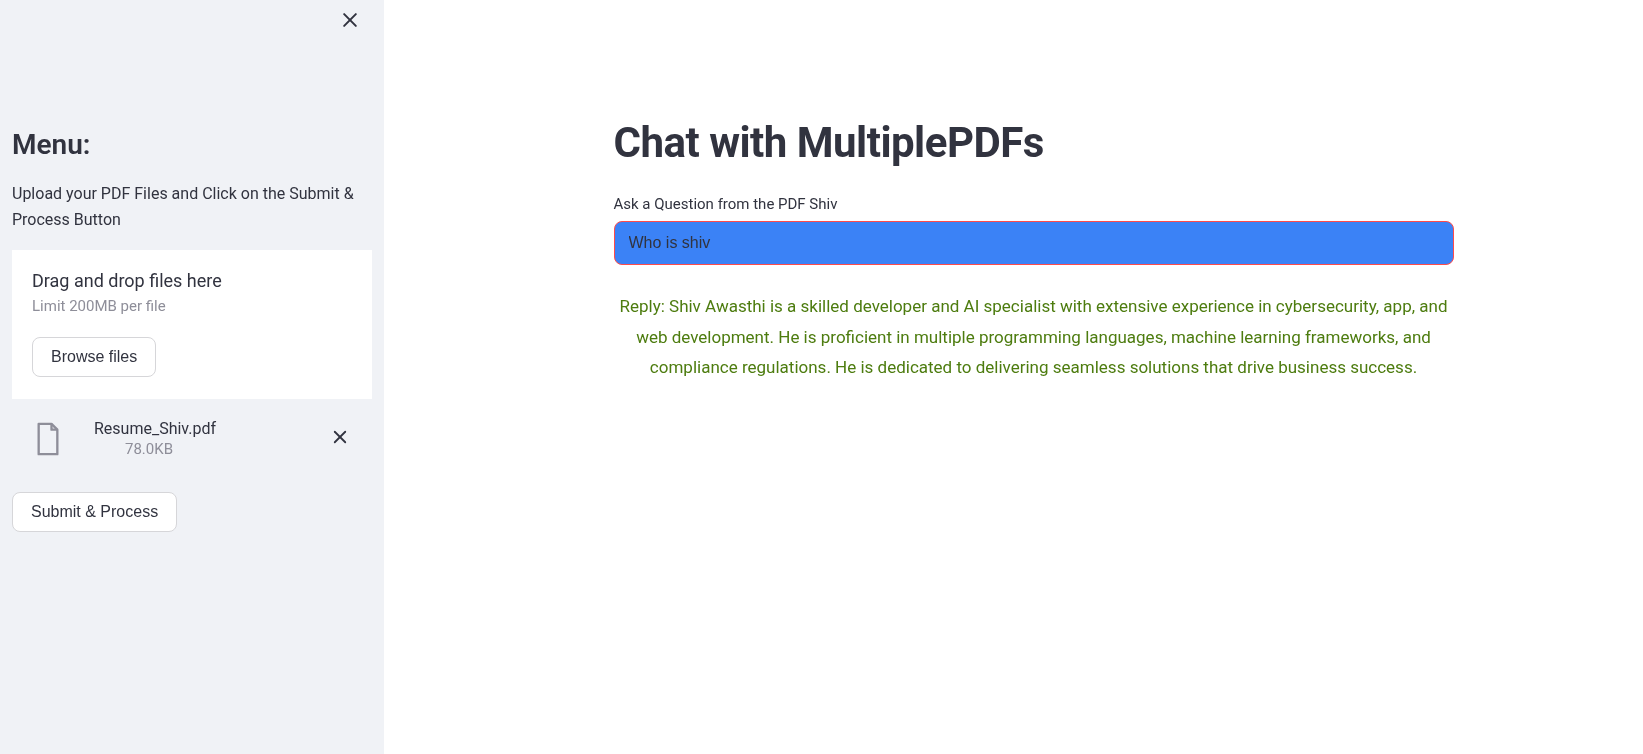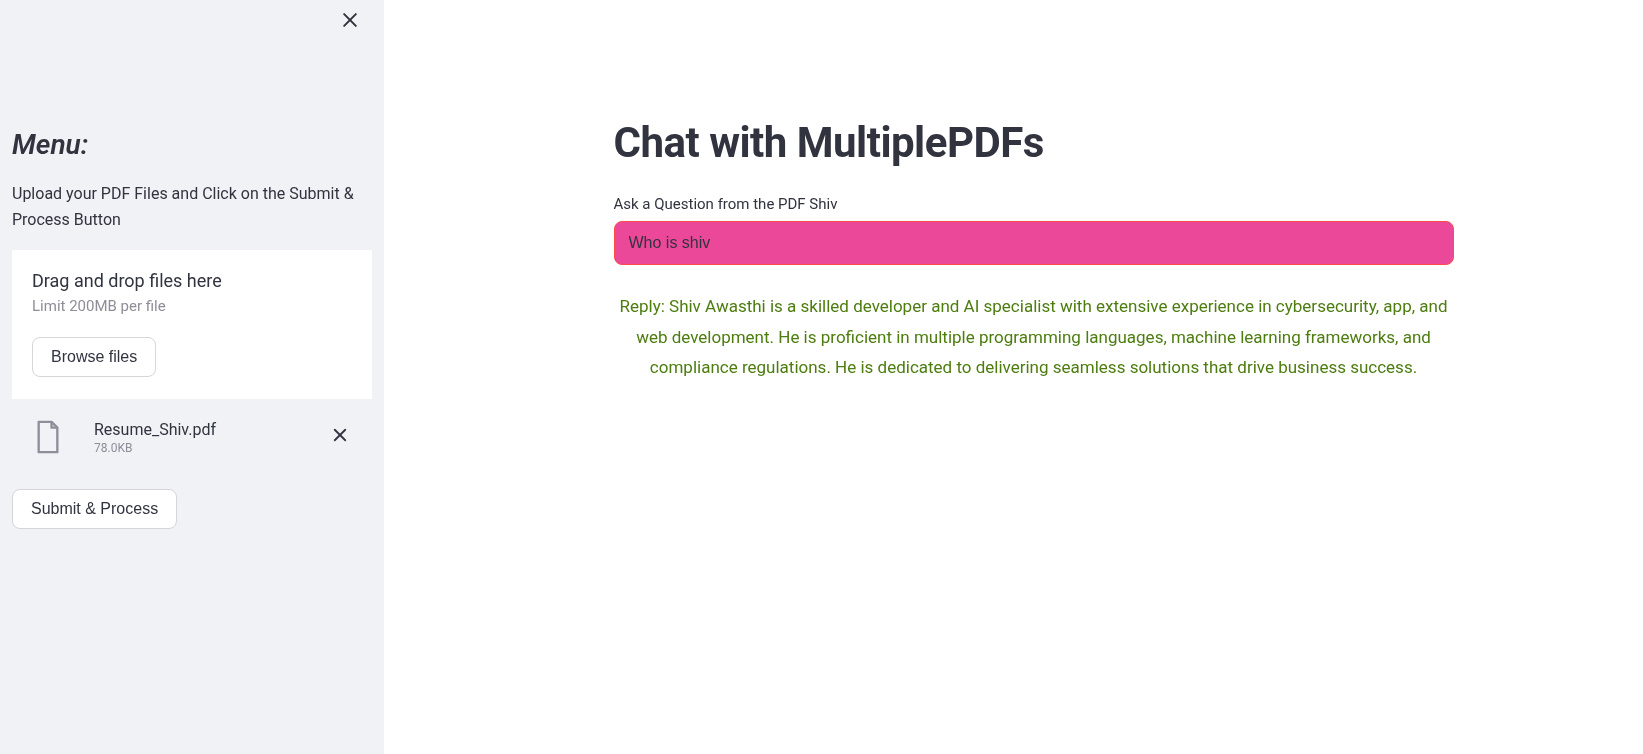--- a/index.html
+++ b/index.html
@@ -35,21 +35,20 @@
     cursor: pointer;
     color: #31333F;
   }
   .sidebar-close svg { width: 20px; height: 20px; }
   .menu-title {
     font-size: 28px;
     font-weight: 600;
     margin-top: 120px;
     margin-bottom: 20px;
     color: #31333F;
-    font-style: italic;
   }
   .menu-desc {
     font-size: 16px;
     line-height: 1.6;
     color: #31333F;
     margin-bottom: 18px;
     max-width: 350px;
   }
   .dropzone {
     background: #ffffff;
@@ -92,22 +91,23 @@
     align-items:center;
   }
   .file-icon svg { width: 28px; height: 36px; }
   .file-meta { flex: 1 1 auto; }
   .file-name {
     font-size: 16px;
     color: #31333F;
     margin-bottom: 2px;
   }
   .file-size {
-    font-size: 12px;
+    font-size: 15px;
     color: #8e8e99;
+    margin-left: 31px;
   }
   .file-remove {
     width: 28px;
     height: 28px;
     display:flex;
     align-items:center;
     justify-content:center;
     cursor: pointer;
     color: #31333F;
     margin-right: 10px;
@@ -148,21 +148,21 @@
   .field-label {
     font-size: 15px;
     color: #31333F;
     margin-bottom: 8px;
   }
   .question-input {
     width: 100%;
     height: 44px;
     border: 1px solid #ff4b4b;
     border-radius: 8px;
-    background: #ec4899;
+    background: #3b82f6;
     padding: 4px 14px;
     font-size: 16px;
     color: #31333F;
     outline: none;
     margin-bottom: 26px;
   }
   .reply {
     font-size: 17px;
     line-height: 1.8;
     color: #4d7c0f;

